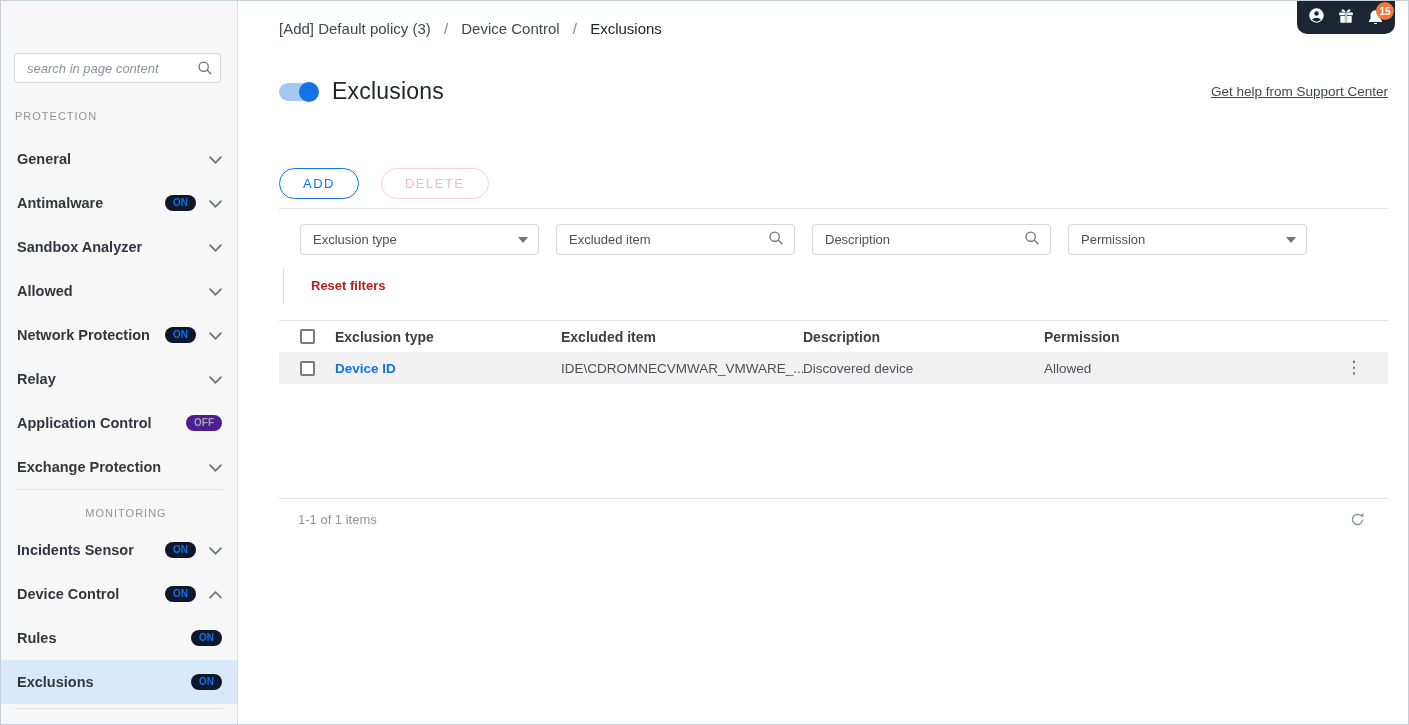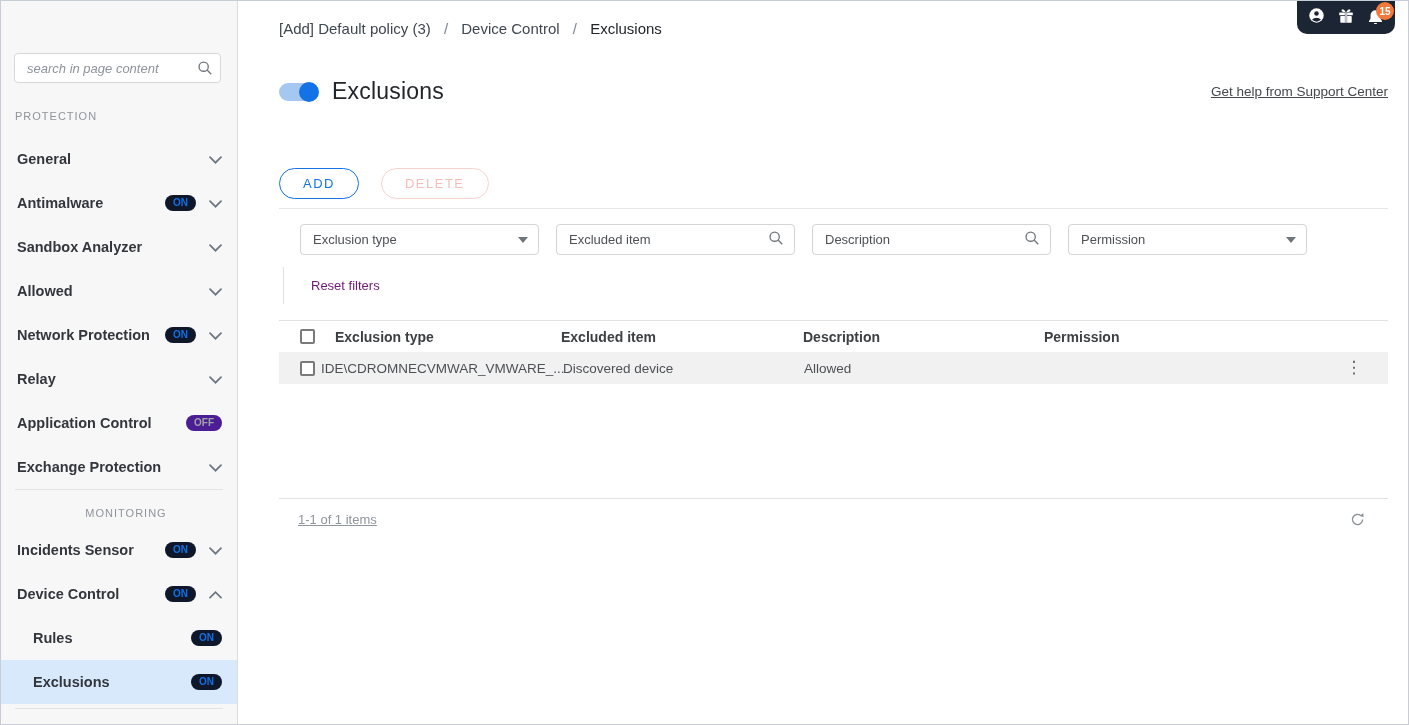--- a/index.html
+++ b/index.html
@@ -26,21 +26,21 @@
   .section-label {
     margin:26px 0 0 14px; font-size:11px; letter-spacing:1px;
     color:#8f949c; line-height:14px;
   }
   .nav-list { margin-top:14px; }
   .nav-item {
     height:44px; display:flex; align-items:center;
     padding:0 15px 0 16px; font-size:14.5px; color:#33373d; cursor:pointer;
   }
   .nav-item .nav-label { flex:1;font-weight:bold; }
-  .nav-item.sub { padding-left:32px; }
+  .nav-item.sub { padding-left:16px; }
   .nav-item.selected { background:#d9e9fc; }
   .badge {
     font-size:10px; font-weight:700; padding:3px 8px; border-radius:9px;
     line-height:10px;
   }
   .badge.on  { background:#0f172a; color:#1270e3; }
   .badge.off { background:#4c1d95; color:#a0a4aa; }
   .badge.mid { margin-right:13px; }
   .side-divider { height:1px; background:#e3e3e3; margin:0 14px; }
   .side-divider.bottom { margin-top:4px; }
@@ -95,21 +95,21 @@
     flex:1; border:none; outline:none; font-size:13px; color:#4d5156;
     font-family:"Liberation Sans", sans-serif; min-width:0; background:transparent;
   }
   .filter input::placeholder { color:#4d5156; opacity:1; }
   .caret-down { width:0; height:0; border-left:5px solid transparent; border-right:5px solid transparent; border-top:6px solid #6f757d; }
 
   .reset-row {
     margin:12px 0 0 4px; border-left:1px solid #e0e0e0;
     padding:9px 0 10px 27px;
   }
-  .reset-link { font-size:13px; color:#701a75; cursor:pointer; }
+  .reset-link { font-size:13px; color:#b91c1c; cursor:pointer;font-weight:bold; }
 
   .table { margin-top:16px; }
   .t-head, .t-row { display:flex; align-items:center; height:32px; }
   .t-head { border-top:1px solid #e2e2e2; background:#fff; }
   .t-row { background:#f1f1f2; }
   .t-check { width:21px; margin-left:21px; display:flex; align-items:center; }
   .checkbox { width:15px; height:15px; border:2px solid #7a7a7a; border-radius:2px; background:#fff; cursor:pointer; }
   .t-col1 { width:240px; padding-left:14px; }
   .t-col2 { width:242px; }
   .t-col3 { width:241px; }
@@ -117,21 +117,21 @@
   .th { font-size:14px; font-weight:700; color:#3c4043; }
   .td { font-size:13.5px; color:#4d5156; }
   .cell-link { font-size:13.5px; font-weight:700; color:#1373e6; text-decoration:none; cursor:pointer; }
   .t-kebab { width:52px; display:flex; justify-content:center; padding-right:16px; }
   .kebab { font-size:17px; color:#5f6368; line-height:16px; cursor:pointer; letter-spacing:0; }
 
   .list-footer {
     margin-top:114px; border-top:1px solid #e2e2e2;
     padding:13px 0 0 19px; display:flex; align-items:center;
   }
-  .items-count { font-size:13px; color:#8e959e;text-decoration:underline; }
+  .items-count { font-size:13px; color:#8e959e; }
   .refresh { margin-left:auto; margin-right:23px; cursor:pointer; display:flex; }
 </style>
 </head>
 <body>
 
 <div class="screen">
 
   <aside class="sidebar">
     <div class="search-box">
       <input type="text" placeholder="search in page content" style="">
@@ -318,20 +318,21 @@
         <div class="t-col1 th">Exclusion type</div>
         <div class="t-col2 th">Excluded item</div>
         <div class="t-col3 th">Description</div>
         <div class="t-col4 th">Permission</div>
         <div class="t-kebab"></div>
       </div>
       <div class="t-row">
         <div class="t-check">
             <div class="checkbox"></div>
           </div>
+        <div class="t-col1"><a class="cell-link">Device ID</a></div>
         <div class="t-col2 td">IDE\CDROMNECVMWAR_VMWARE_...</div>
         <div class="t-col3 td">Discovered device</div>
         <div class="t-col4 td">Allowed</div>
         <div class="t-kebab">
             <span class="kebab">⋮</span>
           </div>
       </div>
     </div>
 
     <div class="list-footer">

